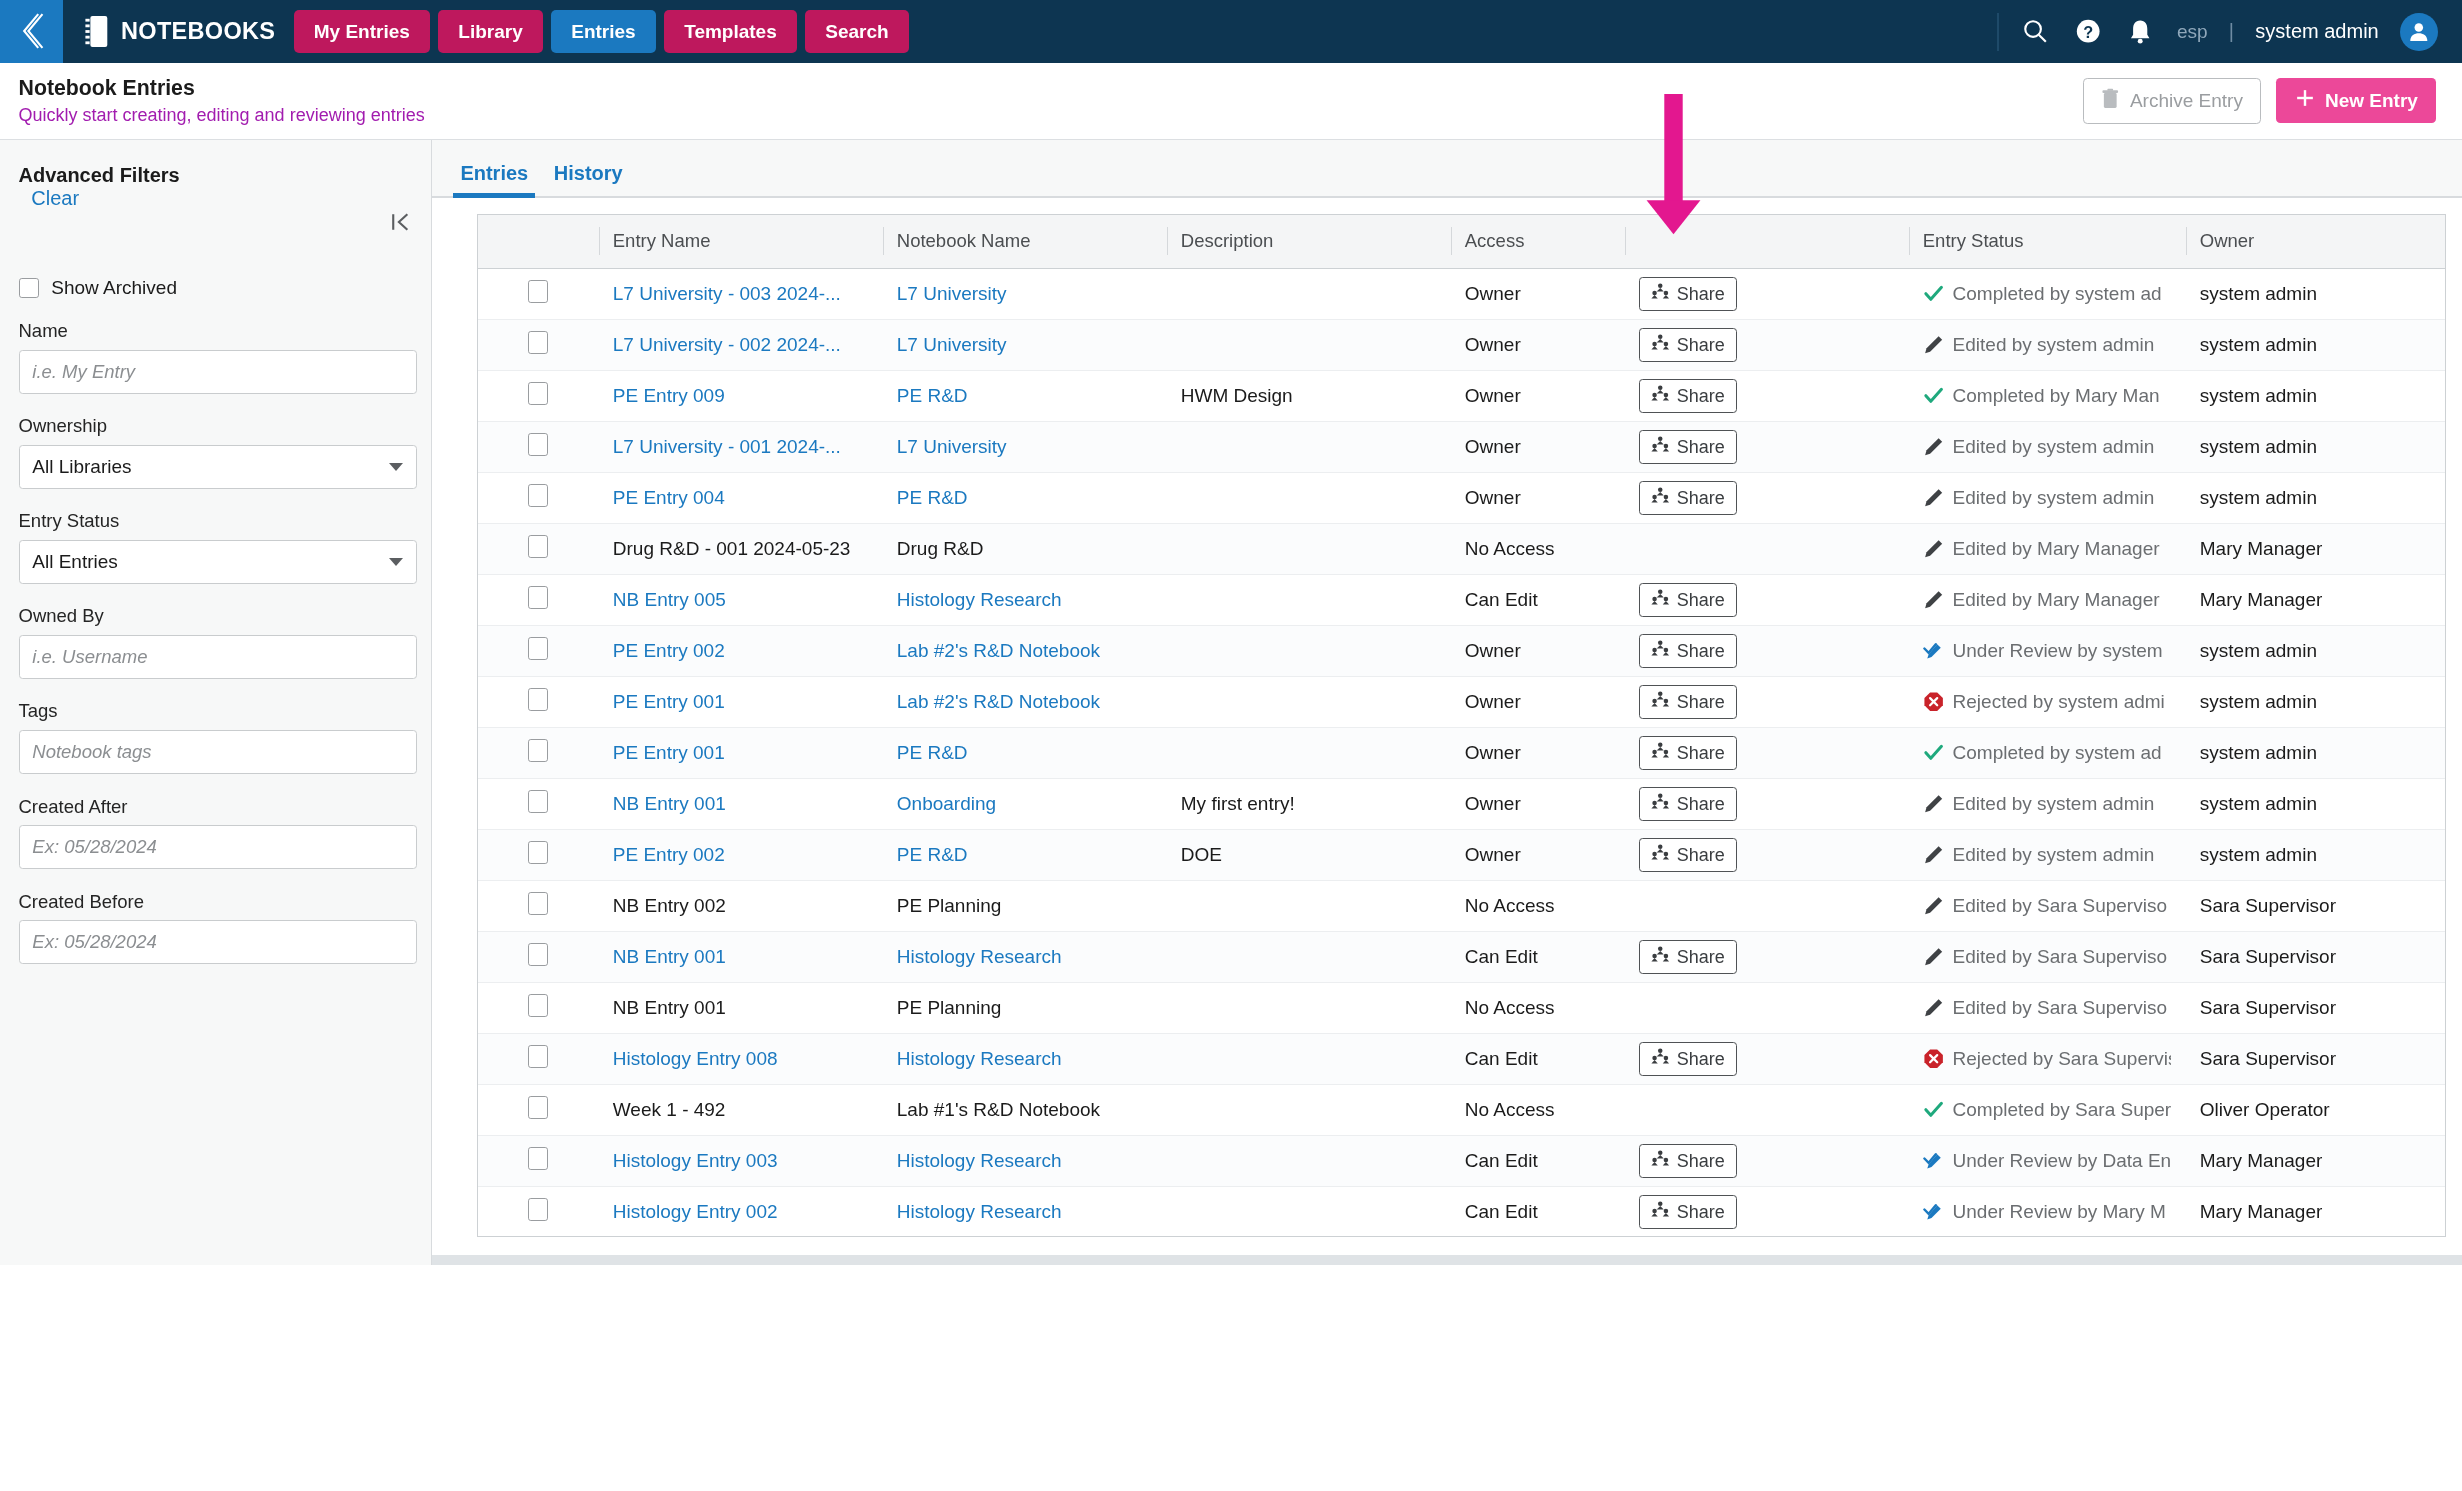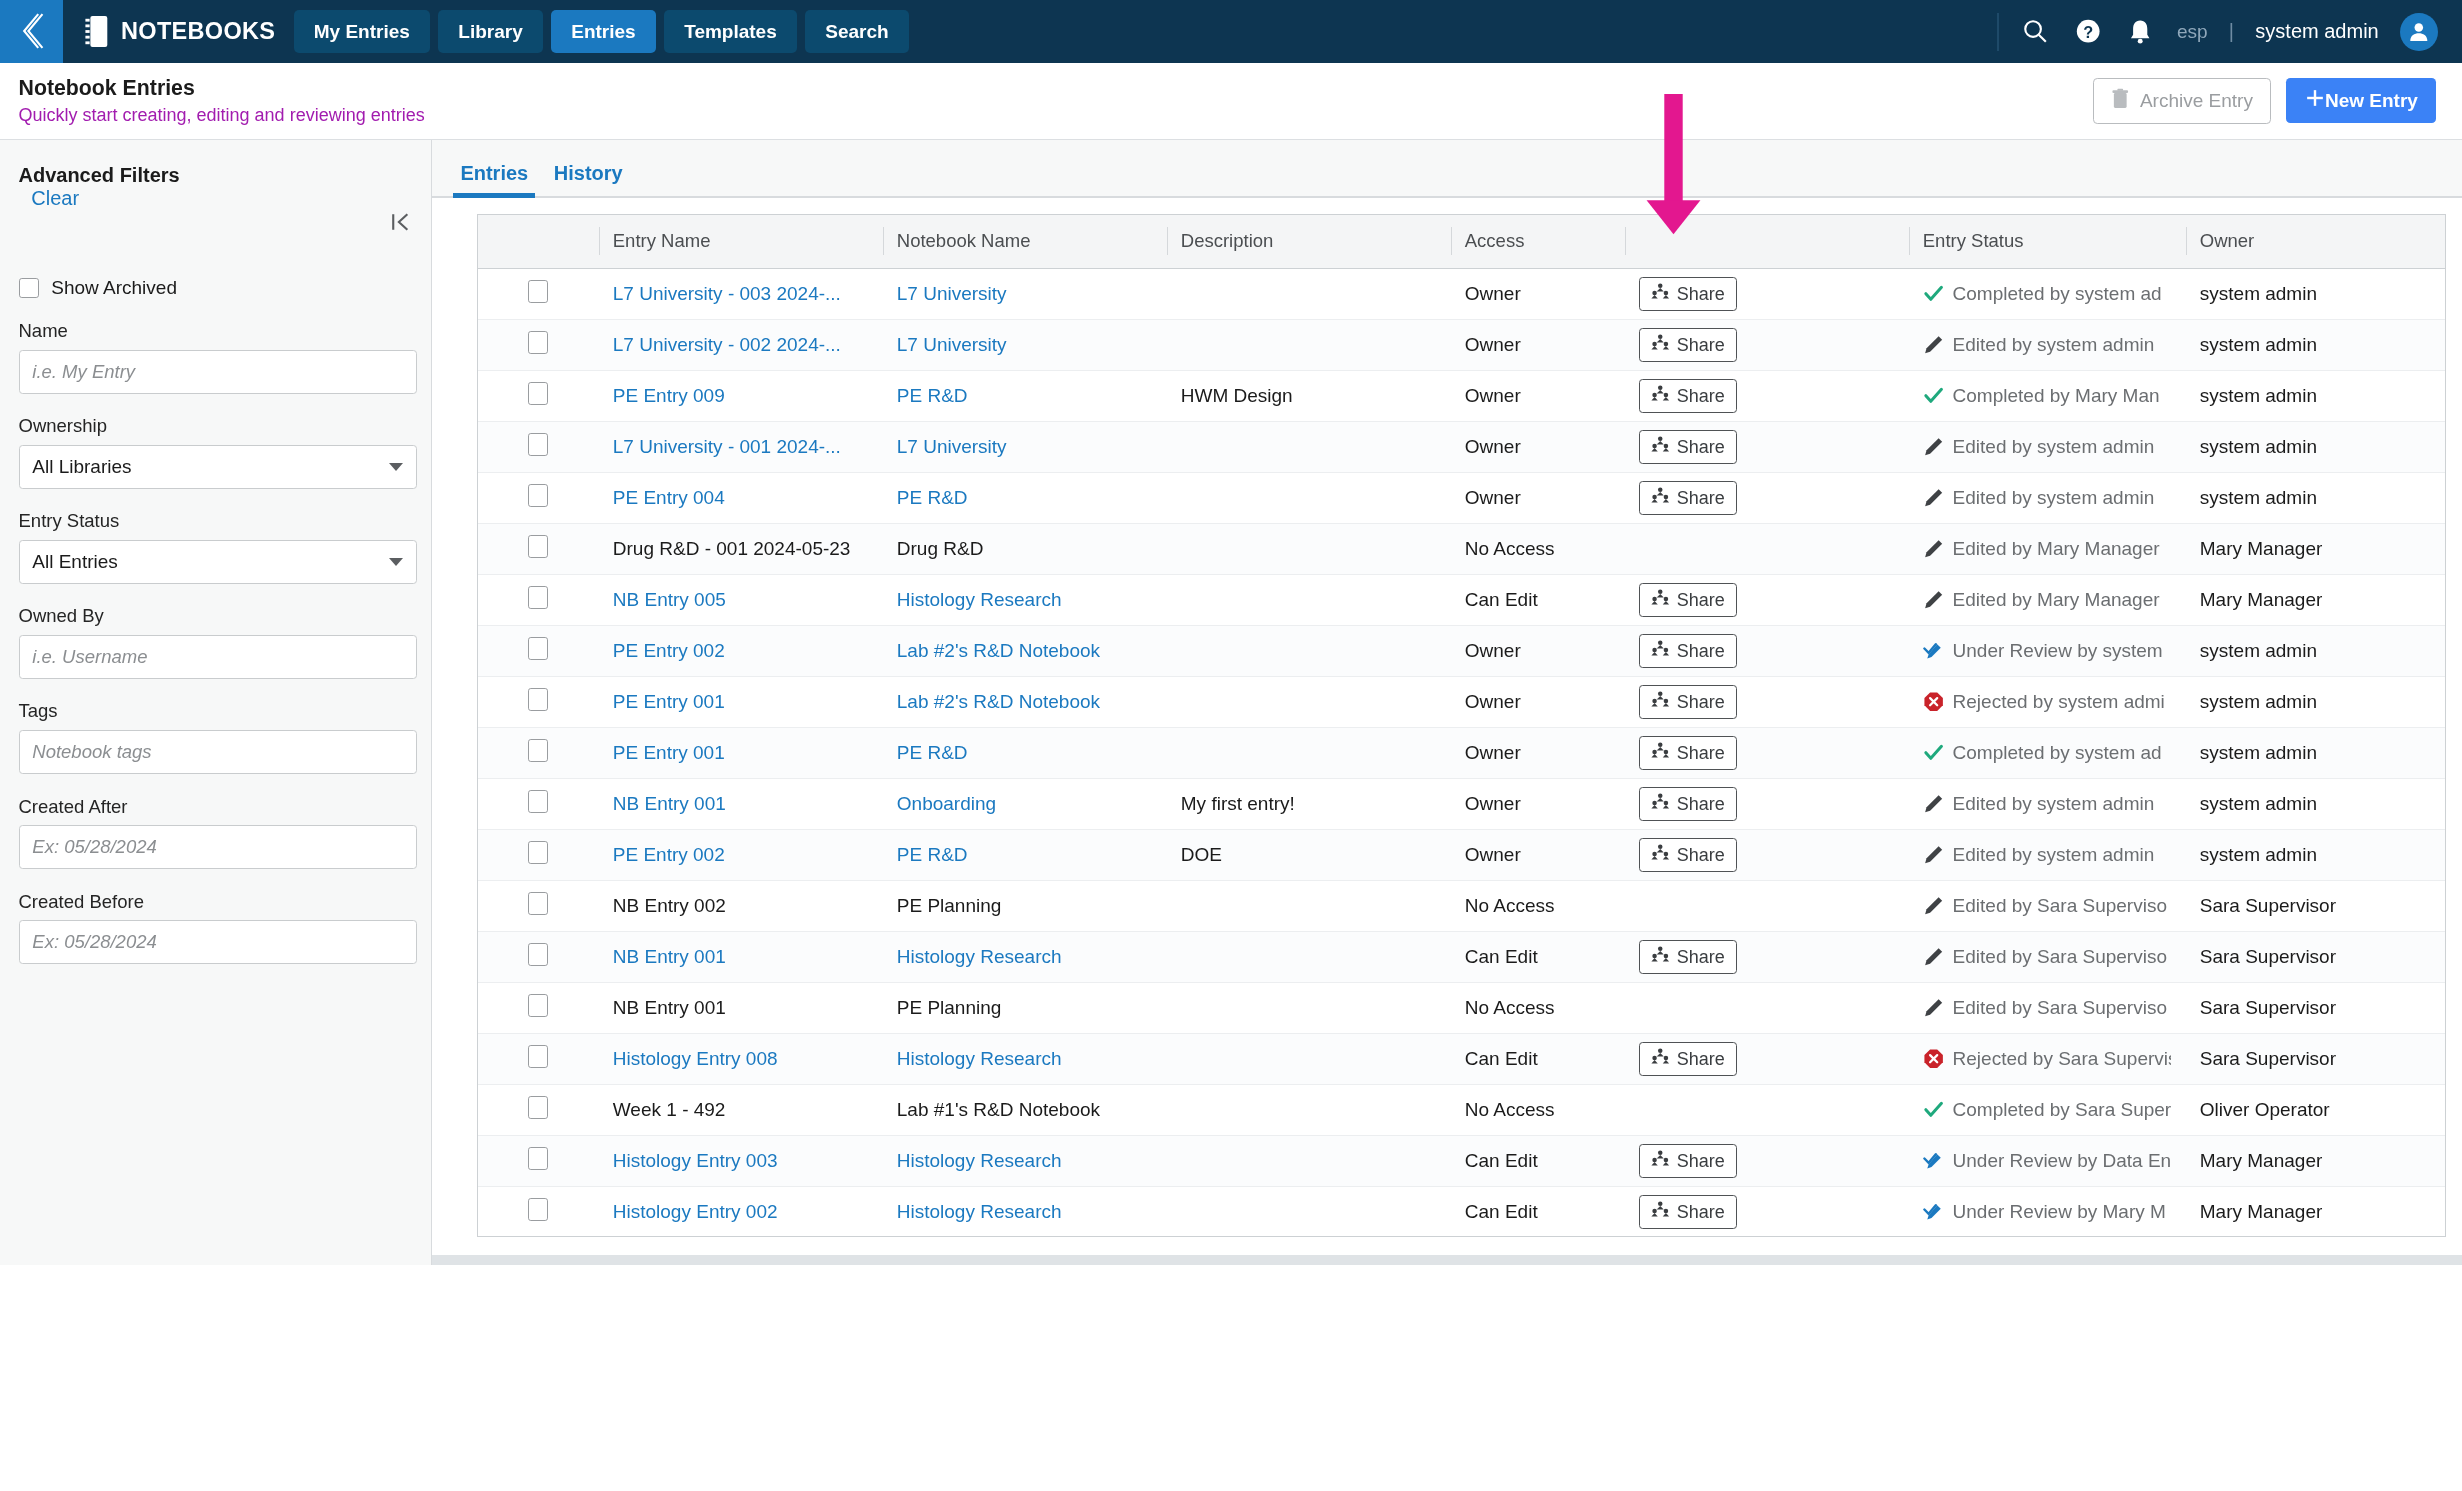--- a/index.html
+++ b/index.html
@@ -19,21 +19,21 @@
   .collapse-btn {
     width: 63px; height: 63px; background: #1b79c0;
     display: flex; align-items: center; justify-content: center; flex: 0 0 63px;
   }
   .collapse-btn svg { width: 28.4px; height: 38px; }
   .brand { display: flex; align-items: center; gap: 12.8px; padding: 0 18.5px 0 21.3px; }
   .brand-icon { width: 24px; height: 33px; position: relative; }
   .brand-name { color: #fff; font-size: 23.5px; font-weight: 700; letter-spacing: 0.3px; white-space: nowrap; }
   .navtabs { display: flex; align-items: center; gap: 8.5px; }
   .navtab {
-    background: #0c4a6e; color: #ffffff; font-size: 19px; font-weight: 700;
+    background: #be185d; color: #ffffff; font-size: 19px; font-weight: 700;
     padding: 10.7px 20px; border-radius: 5px; white-space: nowrap; cursor: pointer;
   }
   .navtab.active { background: #1b79c0; }
   .topnav-right {
     margin-left: auto; display: flex; align-items: center; gap: 21.3px; padding-right: 24px;
   }
   .topnav-right .divider-v { width: 1.4px; height: 38px; background: #1e4a69; }
   .icon-btn { width: 31px; height: 31px; display: flex; align-items: center; justify-content: center; cursor: pointer; }
   .lang { color: #8fa7ba; font-size: 19px; }
   .sep { color: #6f8ca3; font-size: 20px; }
@@ -50,22 +50,22 @@
   }
   .page-title { font-size: 21.3px; font-weight: 700; color: #1b1b1b; line-height: 1.25; }
   .page-sub { font-size: 18px; color: #a21caf; line-height: 1.3; margin-top: 2.1px; }
   .header-actions { margin-left: auto; display: flex; align-items: center; gap: 15.6px; }
   .btn-archive {
     display: flex; align-items: center; gap: 10px;
     border: 1.4px solid #b9bcbf; background: #fff; color: #9a9da0;
     font-size: 19px; padding: 8.5px 17px; border-radius: 4.3px; cursor: not-allowed; white-space: nowrap;
   }
   .btn-new {
-    display: flex; align-items: center; 
-    background: #3b82f6; color: #ffffff; border: none;
+    display: flex; align-items: center; gap: 10px;
+    background: #ec4899; color: #ffffff; border: none;
     font-size: 19px; font-weight: 700; padding: 10px 18.5px; border-radius: 4.3px; cursor: pointer; white-space: nowrap;
   }
 
   
   .body { flex: 1; display: flex; min-height: 0; background: #f7f8f8; }
 
   
   .sidebar {
     width: 432px; flex: 0 0 432px; background: #f7f8f8;
     border-right: 1.4px solid #d8dbde; padding: 17px 18.5px 0 18.5px; overflow: hidden;

